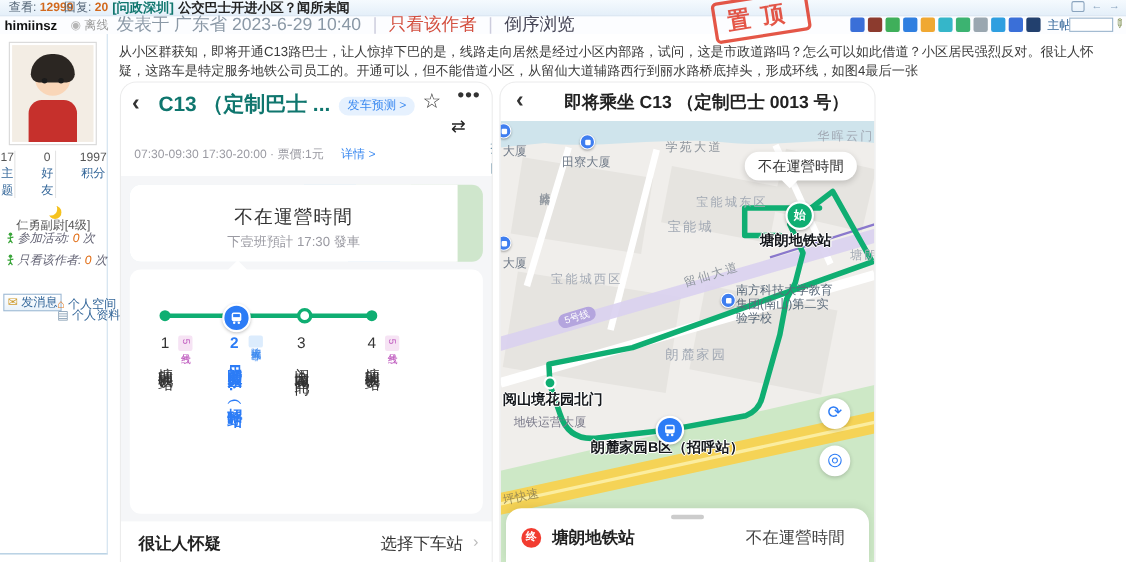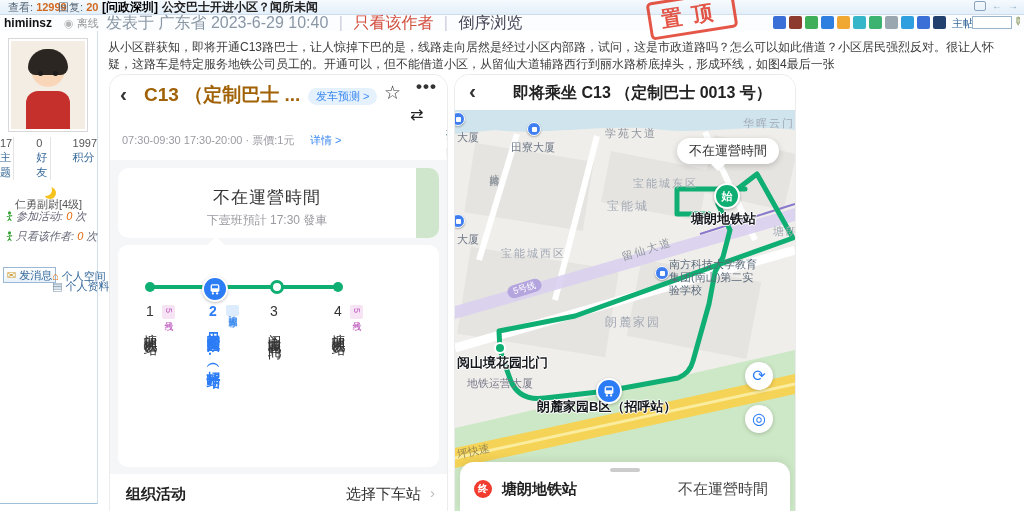--- a/index.html
+++ b/index.html
@@ -4,21 +4,21 @@
 <style>
   html,body{margin:0;padding:0;background:#fff;}
   .page{position:relative;width:1024px;height:511px;overflow:hidden;background:#fff;
         font-family:"Liberation Sans","DejaVu Sans",sans-serif;color:#333;}
   .a{position:absolute;}
   
   .topbar{left:0;top:0;width:1024px;height:14px;background:linear-gradient(#f5fafe,#e4eff9);
           border-bottom:1px solid #cddded;font-size:11px;line-height:14px;color:#567;}
   .topbar b{color:#d2691e;font-weight:bold;}
   .thread-title{left:102px;top:0;font-size:12px;line-height:15px;font-weight:bold;color:#222;white-space:nowrap;}
-  .thread-title .tag{color:#000000;margin-right:4px;}
+  .thread-title .tag{color:#0f766e;margin-right:4px;}
   .metabar{left:0;top:15px;width:1024px;height:16px;background:#fcfdff;font-size:11px;line-height:16px;}
   .uname{left:4px;top:15px;font-weight:bold;font-size:12px;color:#111;line-height:16px;}
   .ustat{left:64px;top:15px;color:#999;line-height:16px;font-size:11px;}
   .postmeta{left:106px;top:15px;line-height:16px;color:#8a98a6;white-space:nowrap;}
   .postmeta .sep{color:#ccd;margin:0 6px;}
   .lnk-red{color:#d34f3f;cursor:pointer;}
   .lnk-dark{color:#445;cursor:pointer;}
   .sharebar{right:78px;top:16px;display:flex;gap:3px;}
   .sq{width:13px;height:13px;border-radius:2px;display:inline-block;}
   .mainpost-label{right:50px;top:15px;color:#369;font-size:11px;line-height:16px;}
@@ -28,41 +28,41 @@
   .stamp{left:648px;top:-4px;color:#e03a28;border:3px solid #e03a28;border-radius:5px;
          padding:2px 10px;font-size:21px;font-weight:bold;letter-spacing:10px;
          transform:rotate(-9deg);opacity:.85;background:rgba(255,255,255,.15);}
   .sidebar{left:0;top:31px;width:97px;height:472px;border-right:1px solid #cfe0ee;border-bottom:1px solid #9fc0da;background:#fff;}
   .avatarbox{left:8px;top:7px;width:74px;height:88px;background:#fff;border:1px solid #d8d8d8;padding:2px;}
   .avbg{position:relative;width:74px;height:88px;background:#f3ede4;overflow:hidden;}
   .av-hair{position:absolute;left:17px;top:8px;width:40px;height:26px;background:#2b2622;border-radius:20px 20px 8px 8px;}
   .av-face{position:absolute;left:21px;top:16px;width:32px;height:30px;background:#f9d6b8;border-radius:50%;}
   .av-eye{position:absolute;top:30px;width:5px;height:5px;background:#1c1c1c;border-radius:50%;}
   .av-shirt{position:absolute;left:15px;top:50px;width:44px;height:40px;background:#c6302c;border-radius:12px 12px 0 0;}
-  .stats{left:0;top:106px;width:97px;display:flex;text-align:left;font-size:11px;color:#666;gap:22px;}
+  .stats{left:0;top:106px;width:97px;display:flex;text-align:center;font-size:11px;color:#666;gap:22px;}
   .stats>div{flex:1;border-right:1px solid #e4e4e4;}
   .stats>div:last-child{border-right:0;}
   .stats .v{color:#555;}
   .stats .l{color:#336699;margin-top:1px;}
   .rank{left:0;top:140px;width:97px;text-align:center;font-size:11px;color:#555;margin-top:26px;}
   .moon{left:44px;top:156px;width:12px;height:12px;border-radius:50%;box-shadow:inset -4px -3px 0 0 #f5c21e;}
   .actline{left:5px;font-size:11px;color:#667;white-space:nowrap;font-style:italic;}
   .actline b{color:#e06a10;font-weight:normal;}
   .runner{display:inline-block;vertical-align:-2px;margin-right:2px;}
   .msgbtn{left:3px;top:236px;border:1px solid #9cb8d4;background:linear-gradient(#fff,#e9f2fa);
           font-size:11px;color:#336699;padding:0 3px;line-height:14px;cursor:pointer;}
   .sblink{color:#336699;font-size:11px;cursor:pointer;white-space:nowrap;}
   .post-text{left:108px;top:39px;width:905px;font-size:12px;line-height:17px;color:#3a3a3a;}
   
   .app{background:#f5f6f8;border-radius:14px 14px 0 0;overflow:hidden;box-shadow:0 0 0 1px #ececec;}
   .app-left{left:110px;top:75px;width:337px;height:436px;}
   .app-right{left:455px;top:75px;width:340px;height:436px;}
   .lhead{left:0;top:0;width:337px;height:85px;background:#fff;}
   .back{font-size:21px;color:#333;font-weight:bold;line-height:22px;cursor:pointer;}
-  .ltitle{left:34px;top:7px;font-size:19px;font-weight:bold;color:#a16207;white-space:nowrap;text-align:center;}
+  .ltitle{left:34px;top:7px;font-size:19px;font-weight:bold;color:#0f766e;white-space:nowrap;text-align:center;}
   .pill{left:198px;top:13px;background:#e6f1fe;color:#3c8af0;font-size:11px;line-height:17px;
         padding:0 8px;border-radius:9px;white-space:nowrap;cursor:pointer;}
   .star{left:274px;top:6px;font-size:19px;color:#333;cursor:pointer;}
   .more{left:306px;top:2px;font-size:17px;font-weight:bold;color:#333;letter-spacing:1px;cursor:pointer;}
   .fromto{left:12px;top:34px;font-size:15px;font-weight:bold;color:#222;}
   .fromto .dash{color:#bbb;font-weight:normal;margin:0 6px;}
   .times{left:12px;top:58px;font-size:11px;color:#9a9aa2;}
   .detail{left:200px;top:58px;font-size:11px;color:#3c8af0;cursor:pointer;}
   .swap{left:300px;top:30px;font-size:16px;color:#222;cursor:pointer;}
   .swaplabel{left:296px;top:50px;font-size:13px;color:#0c4a6e;margin-left:40px;}
@@ -252,21 +252,21 @@
       <div class="a vtext blue" style="left:87px;top:78px">朗麓家园B…（招呼站）</div>
       <div class="a vtext" style="left:148px;top:78px">阅山境花园北门</div>
       <div class="a vtext" style="left:212px;top:78px">塘朗地铁站</div>
 
       <div class="a vbadge badge-pink" style="left:44px;top:60px">5号线</div>
       <div class="a vbadge badge-blue" style="left:108px;top:60px">响应式停靠</div>
       <div class="a vbadge badge-pink" style="left:232px;top:60px">5号线</div>
     </div>
 
     <div class="a lfoot">
-      <div class="a mytrip">组织活动</div>
+      <div class="a mytrip">很让人怀疑</div>
       <div class="a choose">选择下车站</div>
       <div class="a chev">›</div>
     </div>
   </div>
 
   <div class="a app app-right">
     <div class="a rhead"></div>
     <div class="a back" style="left:14px;top:5px">‹</div>
     <div class="a rtitle">即将乘坐 C13 （定制巴士 0013 号）</div>
 

